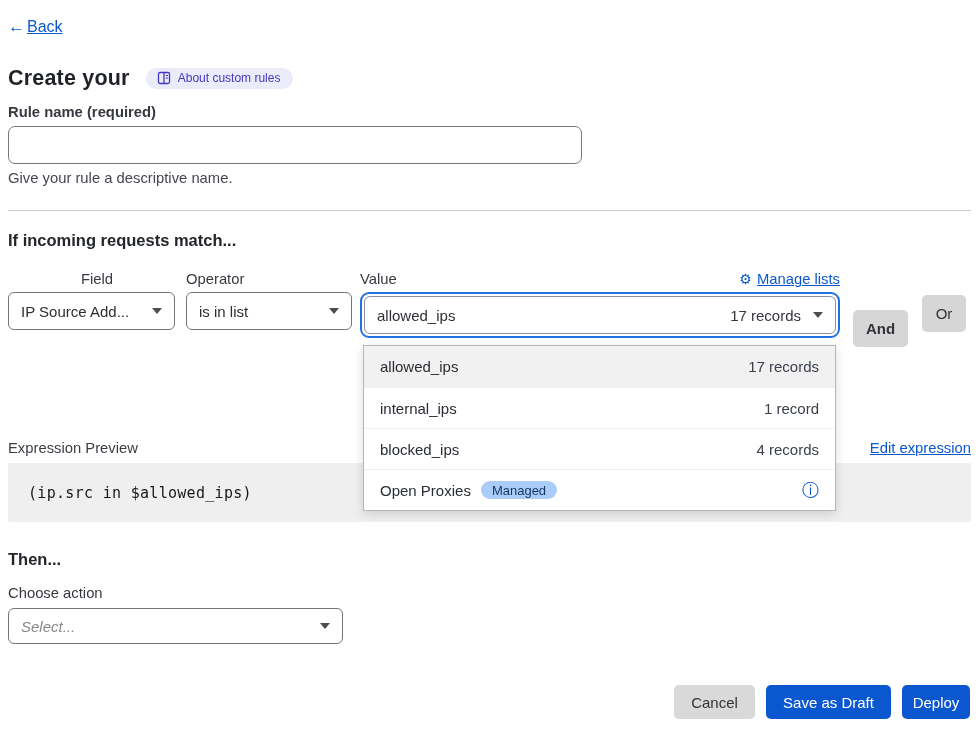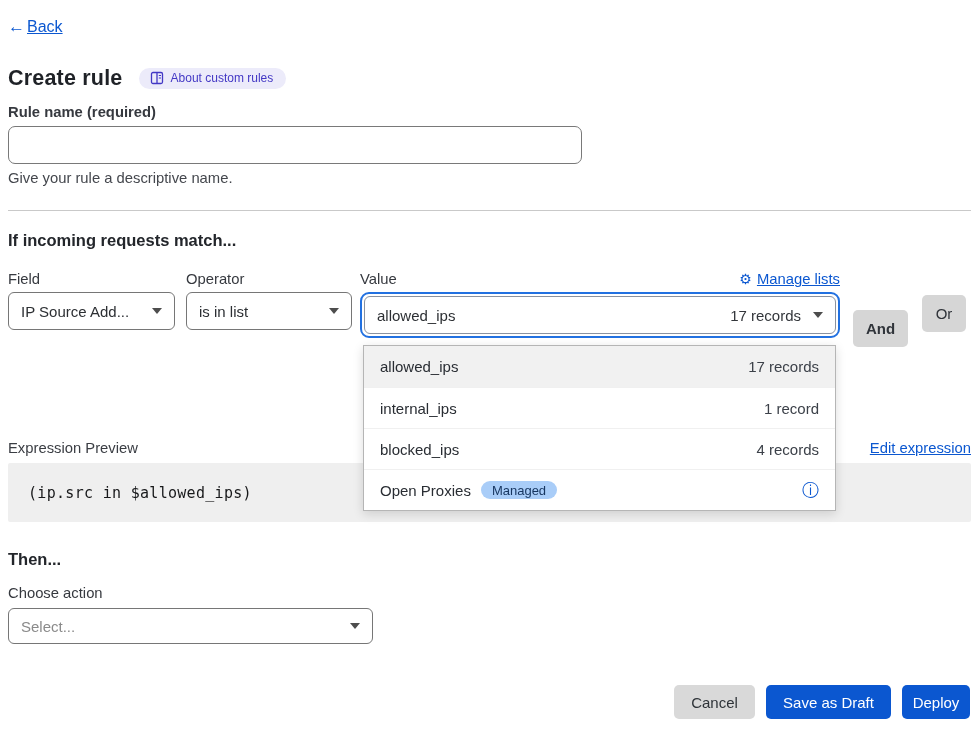--- a/index.html
+++ b/index.html
@@ -35,21 +35,21 @@
     font-family:"Liberation Sans",sans-serif; color:#222; outline:none;
   }
   .helper { margin-top:6px; font-size:14.8px; color:#44474d; }
 
   hr.divider { margin-top:24px; border:none; border-top:1px solid #c9c9c9; }
 
   .section-heading { margin-top:20px; font-size:16.5px; font-weight:700; color:#23262b; }
 
   
   .labels-row { margin-top:21px; display:flex; font-size:14.8px; color:#36393f; }
-  .col-field { width:178px; }
+  .col-field { width:178px;text-align:center; }
   .col-operator { width:174px; }
   .col-value { width:480px; display:flex; justify-content:space-between; align-items:center; }
   .manage-lists { color:#0b57d0; display:inline-flex; align-items:center; gap:5px; font-size:14.8px; cursor:pointer; }
   .manage-lists .gear { font-size:14px; text-decoration:none; }
   .manage-lists .lnk { text-decoration:underline; }
 
   
   .controls-row { margin-top:5px; display:flex; position:relative; align-items:flex-start; }
   .select-box {
     height:38px; border:1px solid #767676; border-radius:6px; background:#fff;
@@ -105,22 +105,22 @@
   .code-box {
     margin-top:7px; height:59px; background:#efefef; border-radius:2px;
     display:flex; align-items:center; padding-left:20px;
   }
   .code-text { font-family:"DejaVu Sans Mono","Liberation Mono",monospace; font-size:15px; color:#17181a; letter-spacing:.3px; }
 
   
   .then-heading { margin-top:28px; font-size:16.5px; font-weight:700; color:#23262b; }
   .choose-label { margin-top:16px; font-size:14.8px; color:#36393f; }
   .action-select {
-    margin-top:7px; width:365px; height:36px; border:1px solid #767676; border-radius:6px;
-    display:flex; align-items:center; justify-content:space-between; padding:0 12px; cursor:pointer; background:#fff;
+    margin-top:7px; width:335px; height:36px; border:1px solid #767676; border-radius:6px;
+    display:flex; align-items:center; justify-content:space-between; padding:0 12px; cursor:pointer; background:#fff;font-style:italic;
   }
   .action-select .placeholder { color:#8a8a8a; font-size:15px; }
 
   
   .footer { margin-top:22px; display:flex; justify-content:flex-end; gap:11px; padding-right:1px; }
   .btn { height:34px; border-radius:5px; font-size:15px; font-family:"Liberation Sans",sans-serif; border:none; cursor:pointer;margin-top:19px; }
   .btn-cancel { background:#d9d9d9; color:#2e3338; width:81px; }
   .btn-primary { background:#0b57d0; color:#ffffff; }
   .btn-save { width:125px; }
   .btn-deploy { width:68px; }
@@ -131,21 +131,21 @@
 <div class="container">
 
   <div class="back-row">
     <a class="back-link">
       <span class="back-arrow">←</span>
         <span class="back-text">Back</span>
     </a>
   </div>
 
   <div class="title-row">
-    <span class="page-title">Create rule</span>
+    <span class="page-title">Create your</span>
     <span class="about-badge">
       <span class="book-icon">
         <svg width="14" height="14" viewBox="0 0 14 14" fill="none">
           <rect x="1.5" y="1.5" width="11" height="11" rx="1.5" stroke="#4338c5" stroke-width="1.3"></rect>
           <line x1="7" y1="1.5" x2="7" y2="12.5" stroke="#4338c5" stroke-width="1.3"></line>
           <line x1="8.8" y1="4.5" x2="11" y2="4.5" stroke="#4338c5" stroke-width="1"></line>
           <line x1="8.8" y1="7" x2="11" y2="7" stroke="#4338c5" stroke-width="1"></line>
         </svg>
       </span>
       <span>About custom rules</span>

